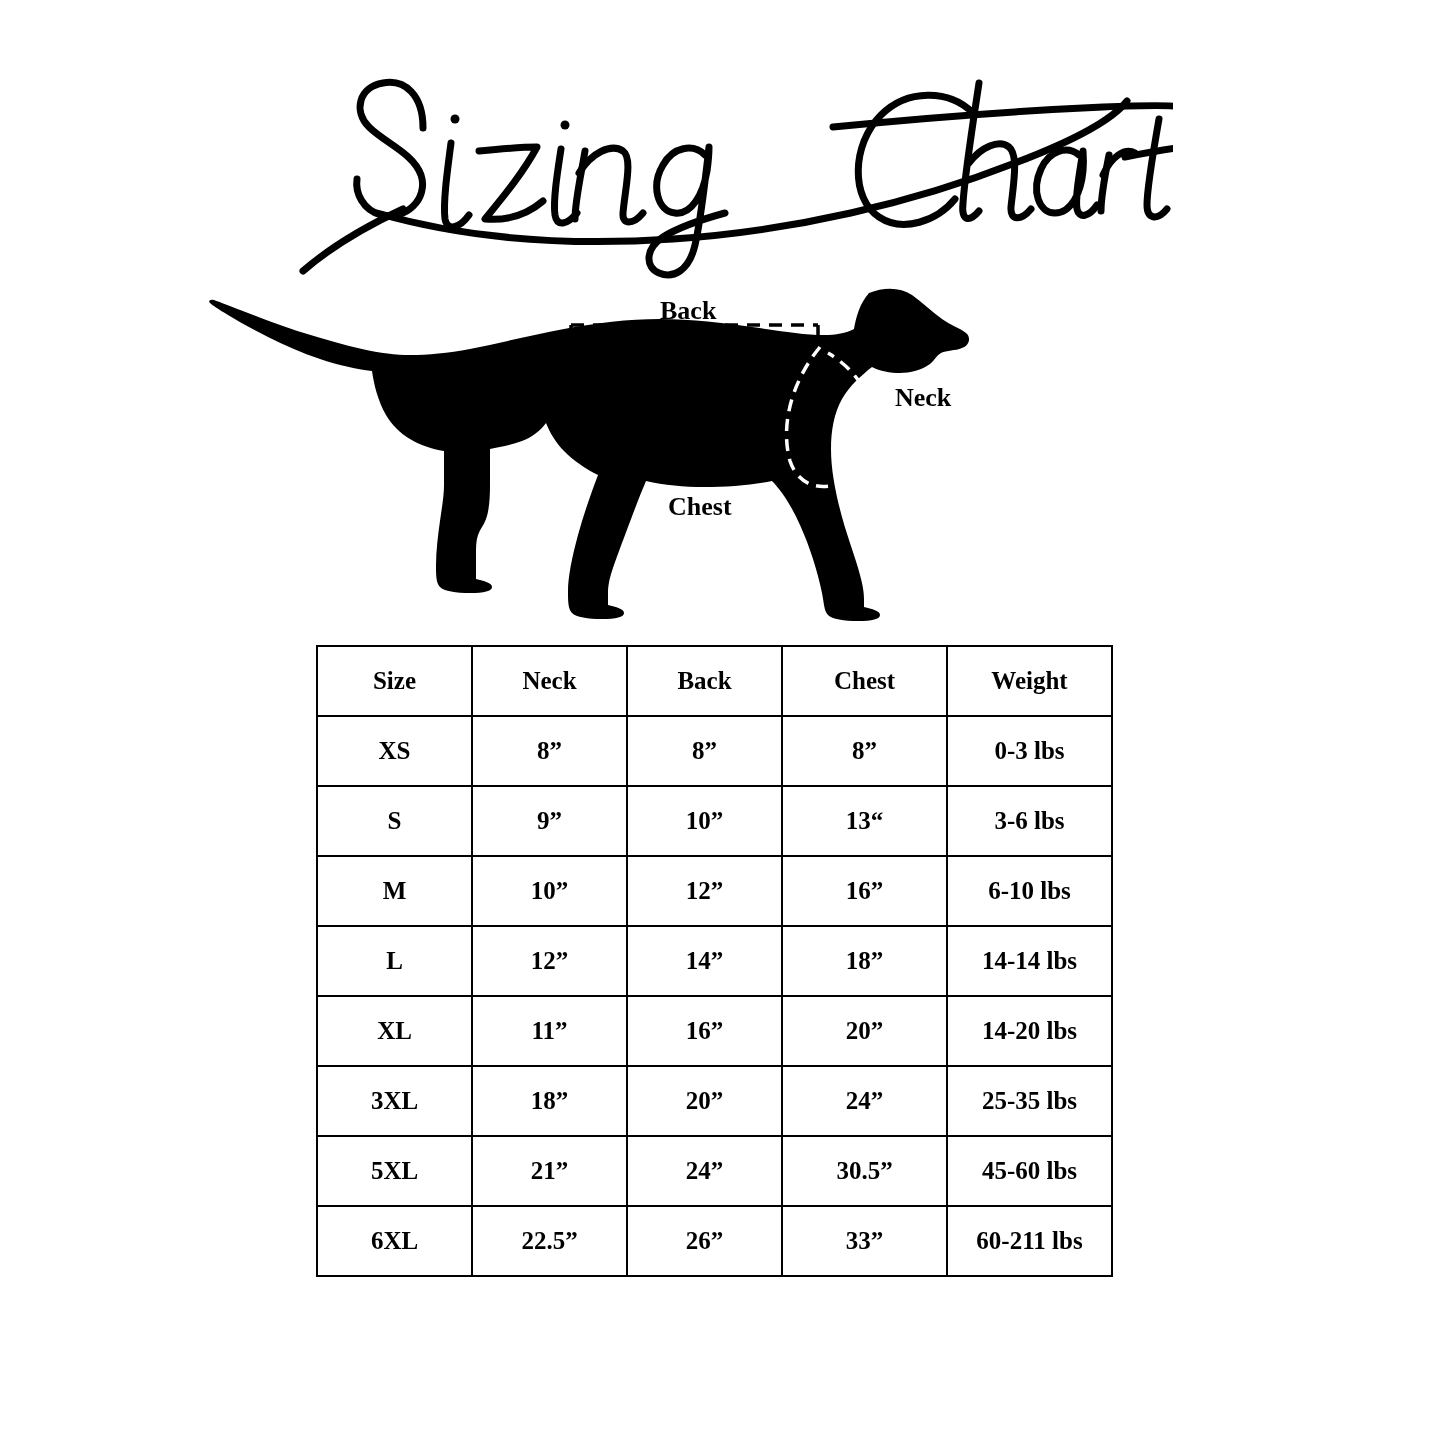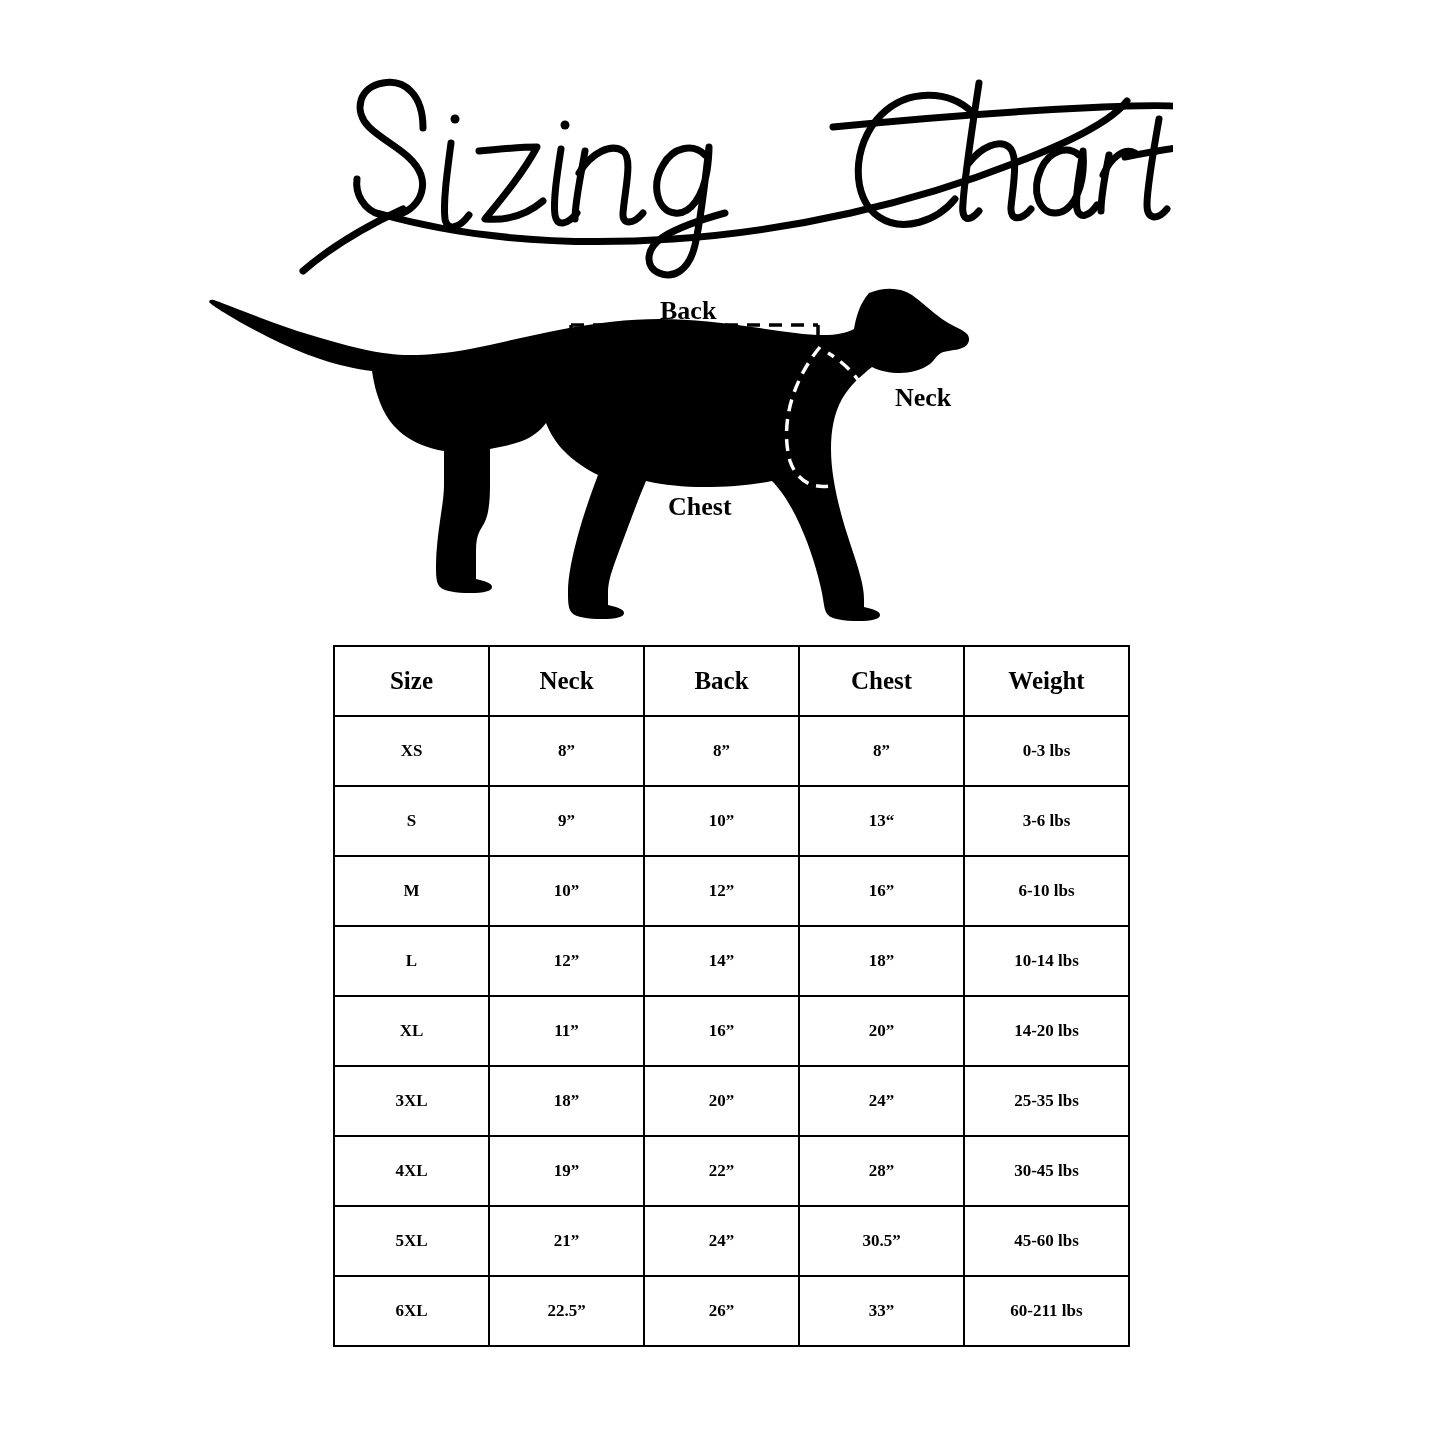--- a/index.html
+++ b/index.html
@@ -49,36 +49,36 @@
     color: #000;
     white-space: nowrap;
   }
   #label-back  { left: 660px; top: 296px; }
   #label-neck  { left: 895px; top: 383px; }
   #label-chest { left: 668px; top: 492px; }
 
   
   .table-wrap {
     position: absolute;
-    left: 333px;
+    left: 316px;
     top: 645px;
     width: 795px;
   }
   table.sizing {
     border-collapse: collapse;
     width: 795px;
     table-layout: fixed;
   }
   table.sizing th,
   table.sizing td {
     border: 2px solid #000000;
     text-align: center;
     font-family: "Liberation Serif", serif;
     font-weight: bold;
-    font-size: 17px;
+    font-size: 25px;
     height: 68px;
     padding: 0;
     color: #000;
   }
   table.sizing th { font-size: 25px; }
   col.c-size   { width: 155px; }
   col.c-neck   { width: 155px; }
   col.c-back   { width: 155px; }
   col.c-chest  { width: 165px; }
   col.c-weight { width: 165px; }
@@ -256,44 +256,37 @@
         <td>10”</td>
         <td>12”</td>
         <td>16”</td>
         <td>6-10 lbs</td>
       </tr>
       <tr>
         <td>L</td>
         <td>12”</td>
         <td>14”</td>
         <td>18”</td>
-        <td>10-14 lbs</td>
+        <td>14-14 lbs</td>
       </tr>
       <tr>
         <td>XL</td>
         <td>11”</td>
         <td>16”</td>
         <td>20”</td>
         <td>14-20 lbs</td>
       </tr>
       <tr>
         <td>3XL</td>
         <td>18”</td>
         <td>20”</td>
         <td>24”</td>
         <td>25-35 lbs</td>
       </tr>
       <tr>
-        <td>4XL</td>
-        <td>19”</td>
-        <td>22”</td>
-        <td>28”</td>
-        <td>30-45 lbs</td>
-      </tr>
-      <tr>
         <td>5XL</td>
         <td>21”</td>
         <td>24”</td>
         <td>30.5”</td>
         <td>45-60 lbs</td>
       </tr>
       <tr>
         <td>6XL</td>
         <td>22.5”</td>
         <td>26”</td>

